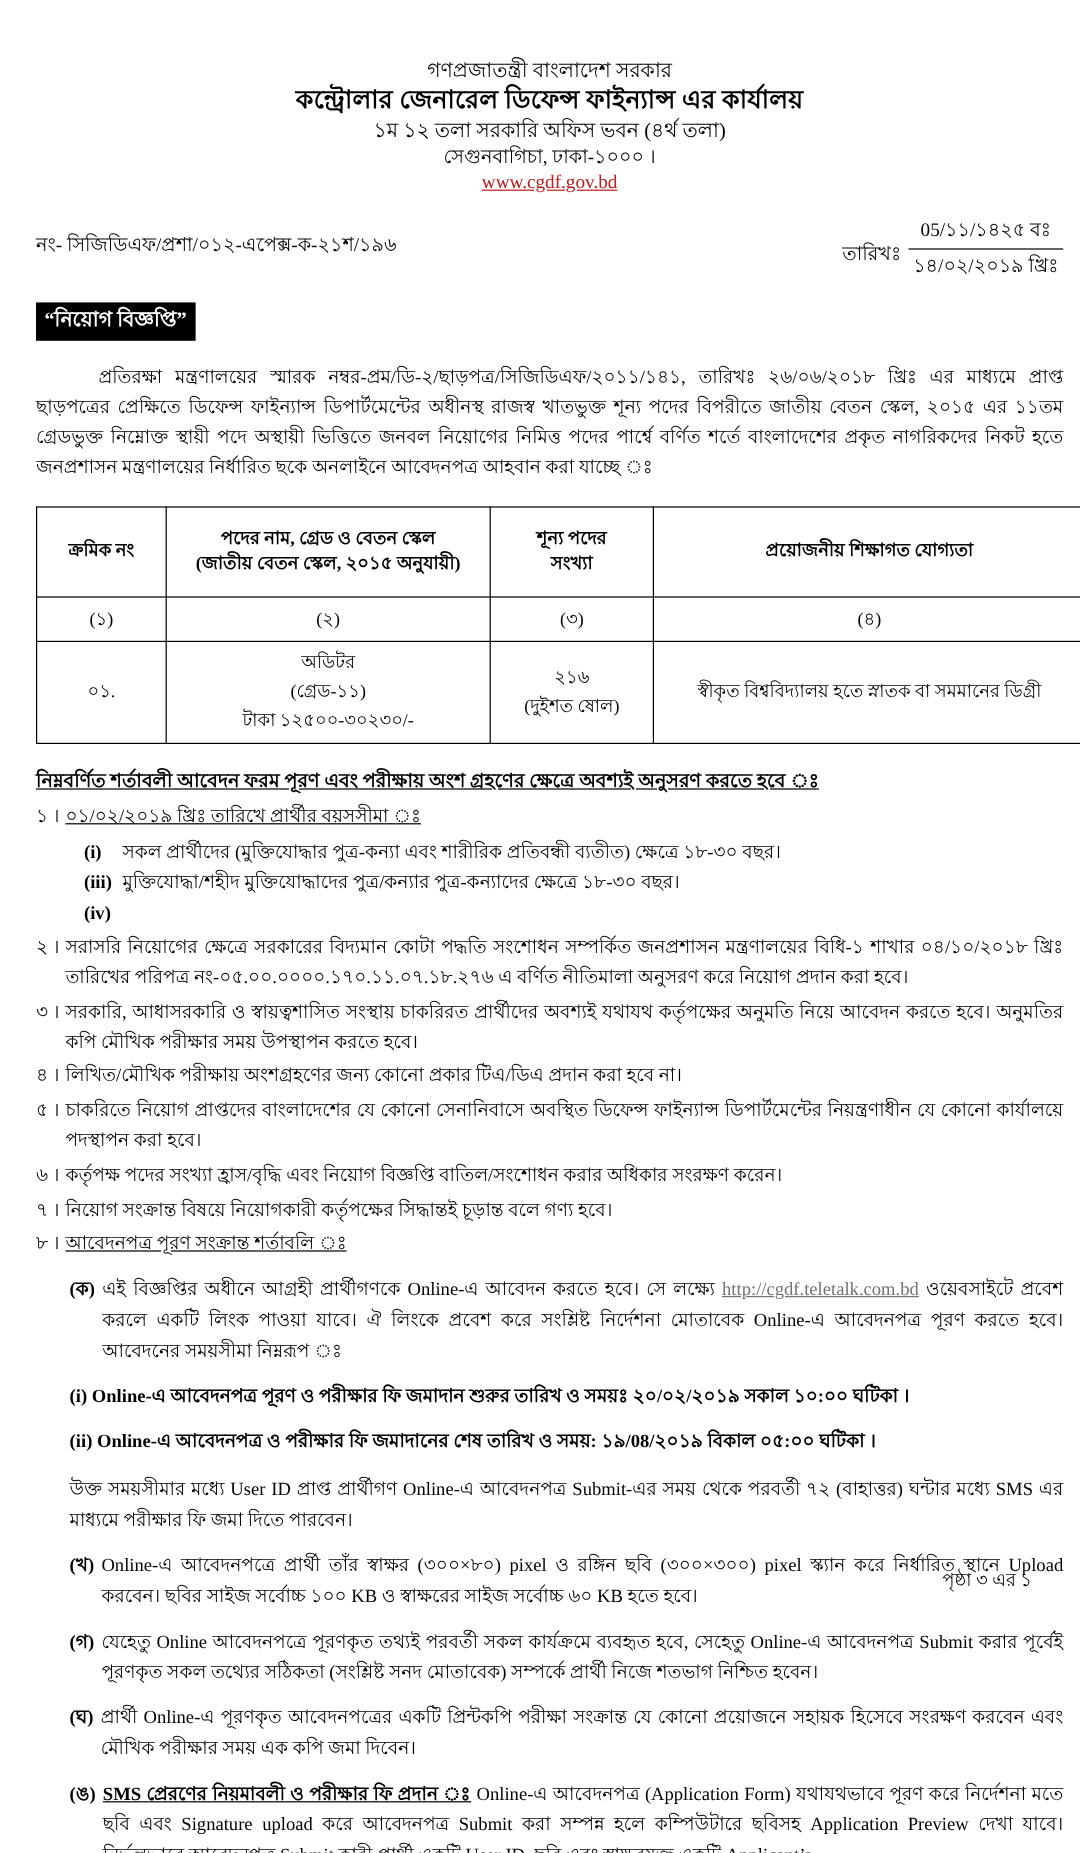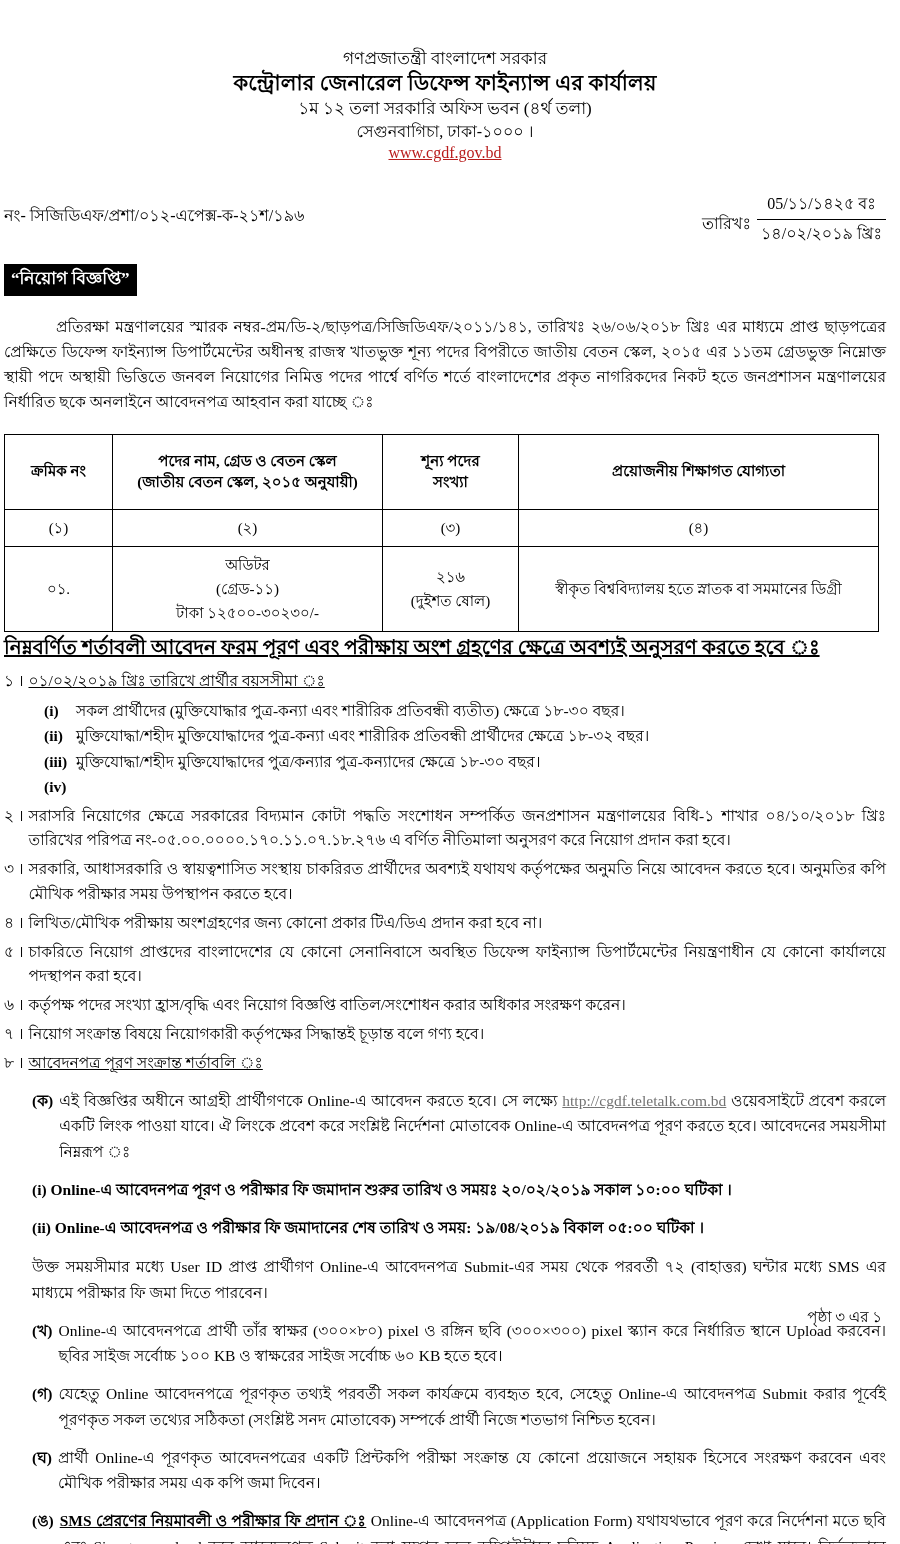--- a/index.html
+++ b/index.html
@@ -12,36 +12,36 @@
     height: 1544px;
     font-family: "Liberation Serif", "DejaVu Serif", serif;
     color: #000000;
     position: relative;
     overflow: hidden;
   }
   .page {
     width: 900px;
     height: 1344px;
     box-sizing: border-box;
-    padding: 48px 14px 8px 4px;
+    padding: 48px 14px 8px 30px;
     position: relative;
   }
 
   
   .letterhead { text-align: center; line-height: 1.32; }
   .lh-gov      { font-size: 17px; }
   .lh-office   { font-size: 21px; font-weight: bold; letter-spacing: .2px; }
   .lh-addr1    { font-size: 17px; }
   .lh-addr2    { font-size: 16px; }
   .lh-url      { font-size: 16px; color: #b91c1c; text-decoration: underline;
                  font-family: "Liberation Serif", serif; }
 
   
   .memo-row {
-    margin-top: 28px;
+    margin-top: 16px;
     display: flex;
     align-items: flex-start;
     justify-content: space-between;
   }
   .memo-no { font-size: 16px; padding-top: 12px; }
   .date-block { display: flex; align-items: center; font-size: 16px; }
   .date-label { padding-right: 6px; padding-top: 10px; }
   .date-stack { text-align: center; }
   .date-top { padding: 0 4px 1px 4px; border-bottom: 1.5px solid #000; }
   .date-bot { padding: 1px 4px 0 4px; }
@@ -84,22 +84,22 @@
   table.posts th { font-weight: bold; line-height: 1.45; height: 64px; }
   table.posts td.numrow { height: 26px; font-size: 15px; }
   table.posts td.body { height: 74px; line-height: 1.6; }
   .c1 { width: 108px; }
   .c2 { width: 270px; }
   .c3 { width: 136px; }
   .c4 { width: 360px; }
 
   
   .cond-head {
-    margin-top: 0;
-    font-size: 20px;
+    margin-top: 18px;
+    font-size: 16px;
     font-weight: bold;
     text-decoration: underline;
   }
   .num-item {
     font-size: 15.5px;
     line-height: 1.6;
     margin-top: 4px;
     display: flex;
     align-items: flex-start;
   }
@@ -147,21 +147,21 @@
     margin-left: 28px;
     margin-top: 14px;
     text-align: justify;
   }
   .inline-link { color: #737373; text-decoration: underline; }
   .uline-bold { font-weight: bold; text-decoration: underline; }
 
   
   .footer {
     position: absolute;
-    right: 18px;
+    right: 40px;
     bottom: 14px;
     font-size: 15px;
   }
 </style>
 </head>
 <body>
 
 <div class="page">
 
   <div class="letterhead">
@@ -242,24 +242,20 @@
   <div class="num-item bold-head">
     <span class="marker">১ ।</span>
     <span class="txt">০১/০২/২০১৯ খ্রিঃ তারিখে প্রার্থীর বয়সসীমা ঃ</span>
   </div>
   <div class="roman-list">
     <div class="roman-item">
       <span class="rm">(i)</span>
       <span>সকল প্রার্থীদের (মুক্তিযোদ্ধার পুত্র-কন্যা এবং শারীরিক প্রতিবন্ধী ব্যতীত)  ক্ষেত্রে ১৮-৩০ বছর।</span>
     </div>
     <div class="roman-item">
-      <span class="rm">(ii)</span>
-      <span>মুক্তিযোদ্ধা/শহীদ মুক্তিযোদ্ধাদের পুত্র-কন্যা এবং শারীরিক প্রতিবন্ধী প্রার্থীদের ক্ষেত্রে ১৮-৩২ বছর।</span>
-    </div>
-    <div class="roman-item">
       <span class="rm">(iii)</span>
       <span>মুক্তিযোদ্ধা/শহীদ মুক্তিযোদ্ধাদের পুত্র/কন্যার পুত্র-কন্যাদের ক্ষেত্রে ১৮-৩০ বছর।</span>
     </div>
     <div class="roman-item">
       <span class="rm">(iv)</span>
     </div>
   </div>
 
   <div class="num-item">
     <span class="marker">২ ।</span>

